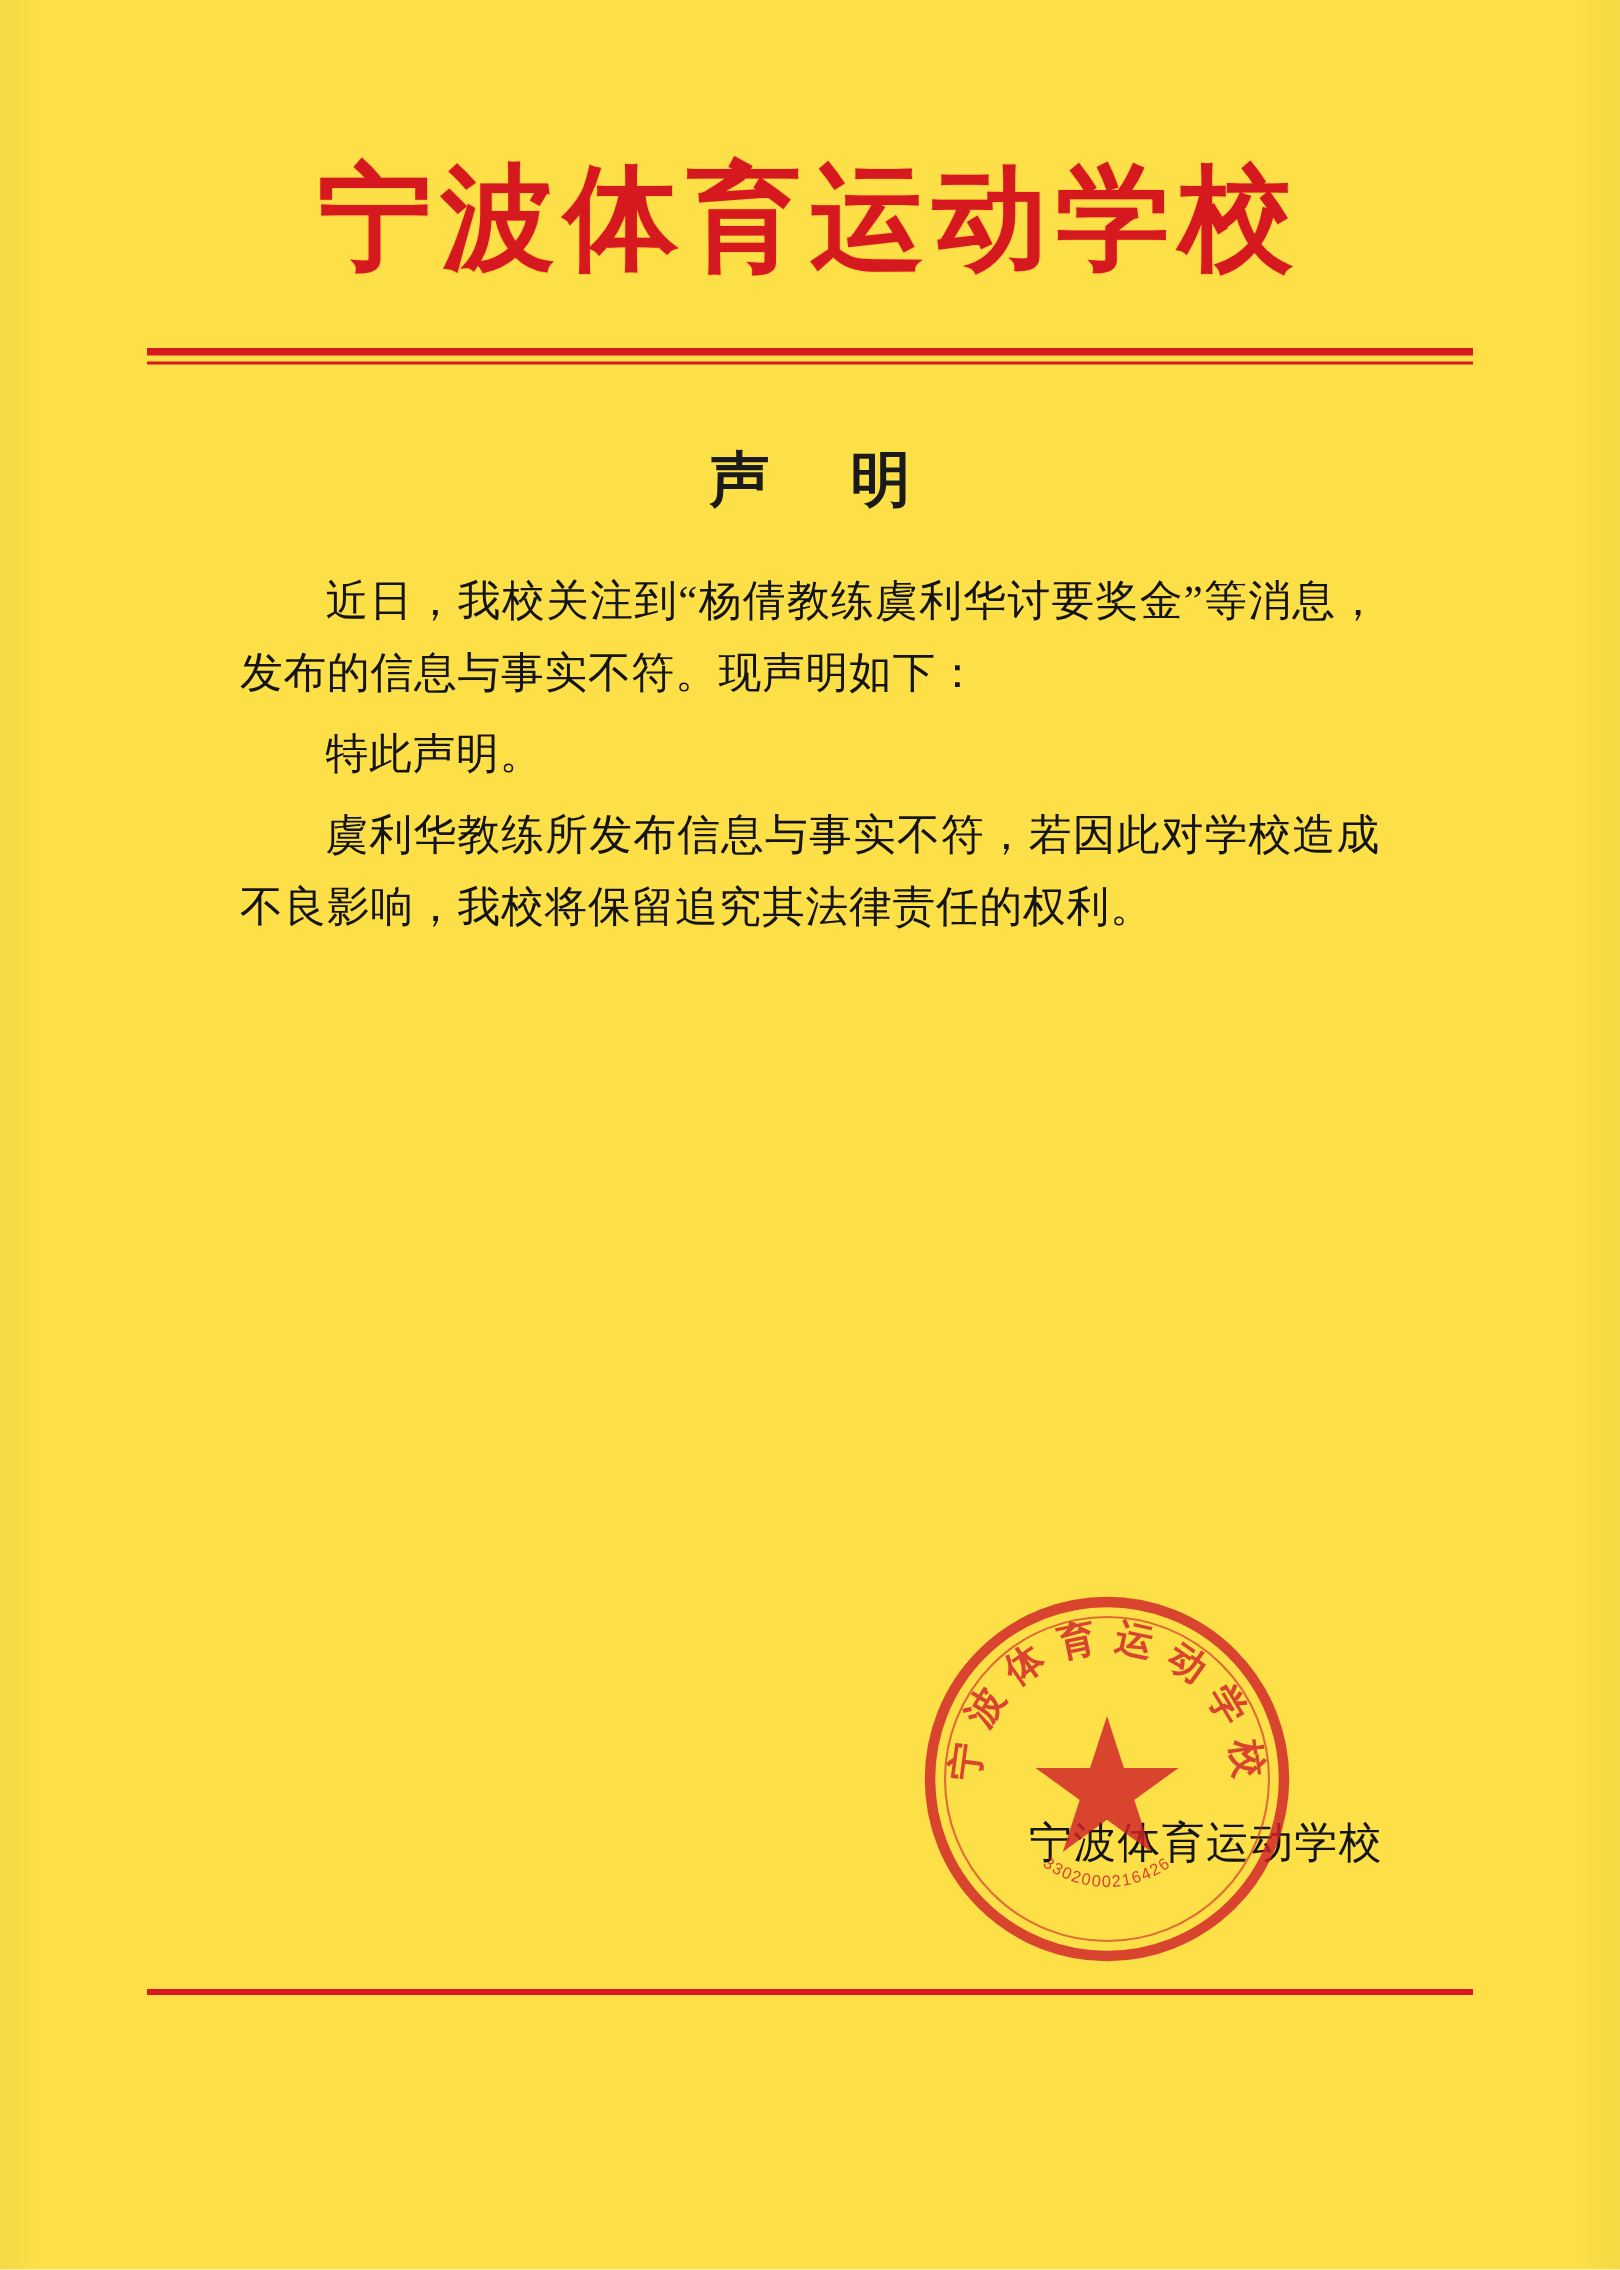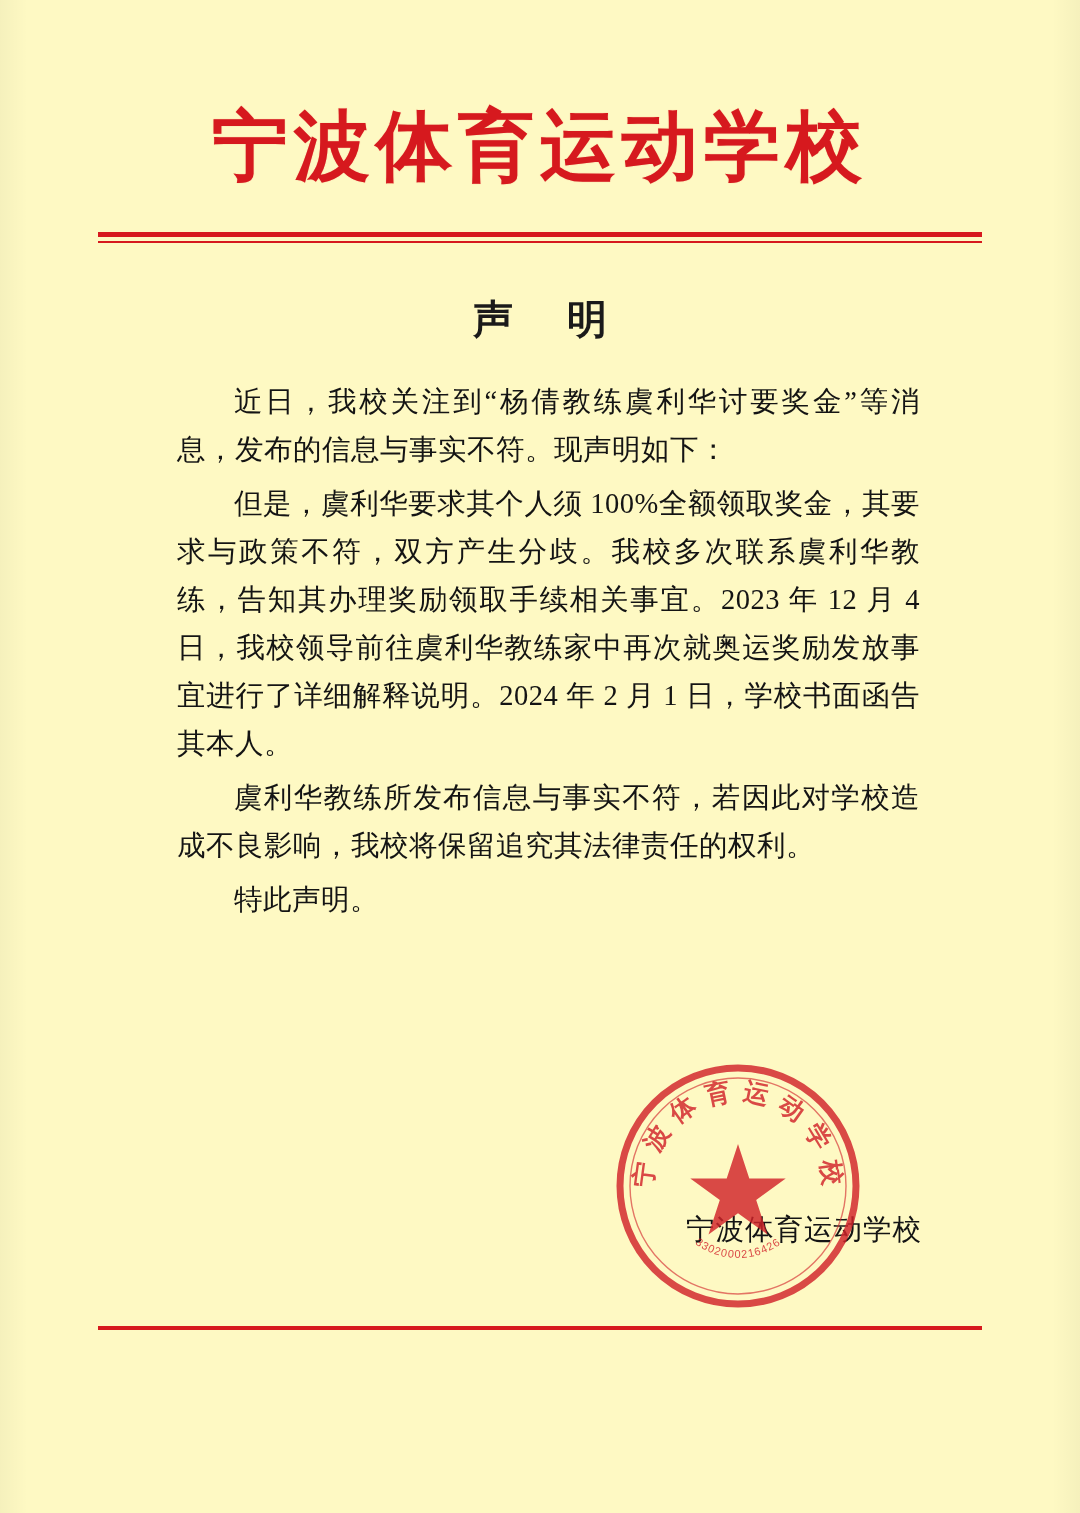--- a/index.html
+++ b/index.html
@@ -12,21 +12,21 @@
     height: 1513px;
     font-family: "Liberation Serif", "DejaVu Serif", serif;
     color: #111111;
     position: relative;
     overflow: hidden;
   }
 
   .page {
     position: absolute;
     inset: 0;
-    background: #fef9c3;
+    background: #fde047;
   }
 
   
   .page::before {
     content: "";
     position: absolute;
     inset: 0;
     background: linear-gradient(90deg, rgba(0,0,0,0.035) 0px, rgba(0,0,0,0) 28px, rgba(0,0,0,0) calc(100% - 28px), rgba(0,0,0,0.035) 100%);
     pointer-events: none;
   }
@@ -81,21 +81,21 @@
   }
 
   .body-wrap {
     position: absolute;
     top: 378px;
     left: 160px;
     width: 760px;
   }
 
   p.para {
-    margin: 0 0 6px 17px;
+    margin: 0 0 6px 0;
     font-size: 28.5px;
     line-height: 48px;
     text-align: justify;
     text-justify: inter-ideograph;
     text-indent: 2em;
     color: #141414;
     letter-spacing: 0.5px;
   }
 
   .sign-block {
@@ -159,23 +159,22 @@
 
   <div class="rule-double">
     <div class="thick"></div>
     <div class="thin"></div>
   </div>
 
   <div class="doc-type">声 明</div>
 
   <div class="body-wrap">
     <p class="para">近日，我校关注到“杨倩教练虞利华讨要奖金”等消息，发布的信息与事实不符。现声明如下：</p>
-    <p class="para">但是，虞利华要求其个人须 100%全额领取奖金，其要求与政策不符，双方产生分歧。我校多次联系虞利华教练，告知其办理奖励领取手续相关事宜。2023 年 12 月 4 日，我校领导前往虞利华教练家中再次就奥运奖励发放事宜进行了详细解释说明。2024 年 2 月 1 日，学校书面函告其本人。</p>
+    <p class="para">特此声明。</p>
     <p class="para">虞利华教练所发布信息与事实不符，若因此对学校造成不良影响，我校将保留追究其法律责任的权利。</p>
-    <p class="para">特此声明。</p>
   </div>
 
   <svg class="seal" viewBox="0 0 252 252" aria-hidden="true">
     <circle cx="126" cy="126" r="118" fill="none" stroke="#d2232a" stroke-width="7"></circle>
     <circle cx="126" cy="126" r="108" fill="none" stroke="#d2232a" stroke-width="1.4" opacity="0.75"></circle>
     <path id="sealArc" d="M 126,126 m -86,0 a 86,86 0 1,1 172,0" fill="none" stroke="none"></path>
     <text class="seal-text">
       <textPath href="#sealArc" startOffset="50%" text-anchor="middle">宁 波 体 育 运 动 学 校</textPath>
     </text>
     <path id="sealArcBottom" d="M 126,126 m -72,0 a 72,72 0 1,0 144,0" fill="none" stroke="none"></path>

